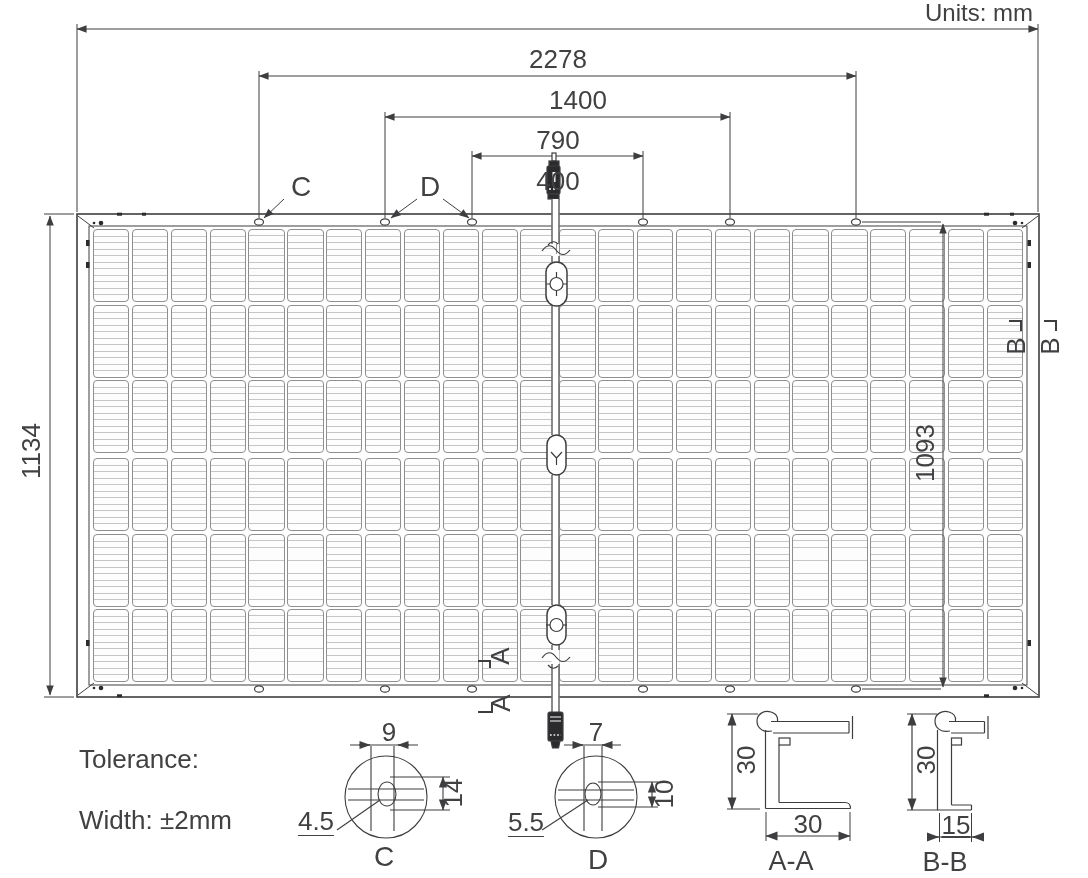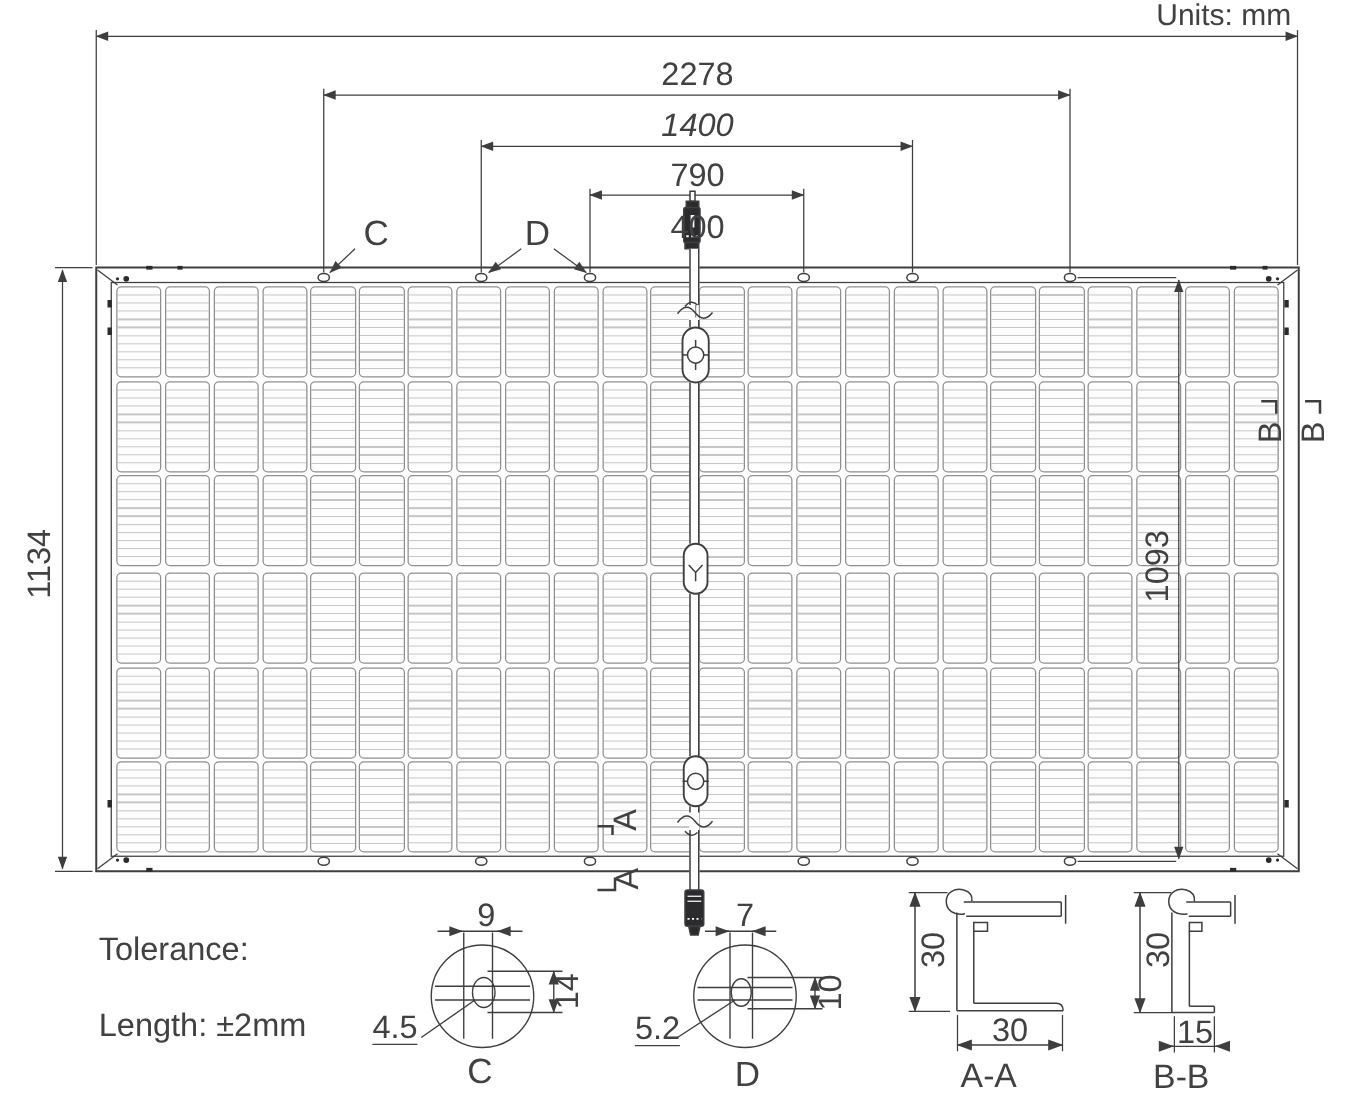--- a/index.html
+++ b/index.html
@@ -354,49 +354,49 @@
       <path d="M951.5,805 H971.5 M971.5,805 V810 M937.5,810 H971.5"></path>
       <path d="M939.5,813 V842 M971.5,813 V842 M929,837 H982" stroke-width="1"></path>
       <line x1="931" y1="837" x2="938.5" y2="837" marker-end="url(#arr)"></line>
       <line x1="980" y1="837" x2="972.5" y2="837" marker-end="url(#arr)"></line>
     </g>
   </svg>
 
   <div class="lbl units" style="left:905px;top:1px;width:128px;text-align:right;transform:none;">Units: mm</div>
 
   <div class="lbl" style="left:558px;top:59px;">2278</div>
-  <div class="lbl" style="left:558px;top:100px;font-style:italic;">1400</div>
+  <div class="lbl" style="left:578px;top:100px;">1400</div>
   <div class="lbl" style="left:558px;top:140px;">790</div>
   <div class="lbl" style="left:558px;top:181px;">400</div>
 
   <div class="lbl big" style="left:301px;top:187px;">C</div>
   <div class="lbl big" style="left:430px;top:187px;">D</div>
 
   <div class="lbl rot" style="left:31px;top:451px;">1134</div>
   <div class="lbl rot" style="left:925px;top:453px;">1093</div>
 
   <div class="lbl rot" style="left:1016px;top:346px;">B</div>
   <div class="lbl rot" style="left:1050px;top:346px;">B</div>
   <div class="lbl rot" style="left:500px;top:656px;">A</div>
   <div class="lbl rot" style="left:501px;top:703px;">A</div>
 
   <div class="lbl lbl-left" style="left:79px;top:746px;">Tolerance:</div>
-  <div class="lbl lbl-left" style="left:79px;top:807px;">Length: ±2mm</div>
+  <div class="lbl lbl-left" style="left:79px;top:807px;">Width: ±2mm</div>
 
   <div class="lbl" style="left:389px;top:732px;">9</div>
   <div class="lbl rot" style="left:453px;top:793px;">14</div>
   <div class="lbl underline" style="left:316px;top:822px;">4.5</div>
   <div class="lbl big" style="left:384px;top:857px;">C</div>
 
   <div class="lbl" style="left:596px;top:732px;">7</div>
   <div class="lbl rot" style="left:664px;top:794px;">10</div>
-  <div class="lbl underline" style="left:526px;top:823px;">5.2</div>
+  <div class="lbl underline" style="left:526px;top:823px;">5.5</div>
   <div class="lbl big" style="left:598px;top:860px;">D</div>
 
   <div class="lbl rot" style="left:746px;top:760px;">30</div>
   <div class="lbl" style="left:808px;top:824px;">30</div>
   <div class="lbl mid" style="left:791px;top:861px;">A-A</div>
 
   <div class="lbl rot" style="left:926px;top:760px;">30</div>
-  <div class="lbl" style="left:956px;top:825px;">15</div>
+  <div class="lbl" style="left:956px;top:825px;text-decoration:underline;">15</div>
   <div class="lbl mid" style="left:945px;top:862px;">B-B</div>
 
 </div>
 
 </body></html>

